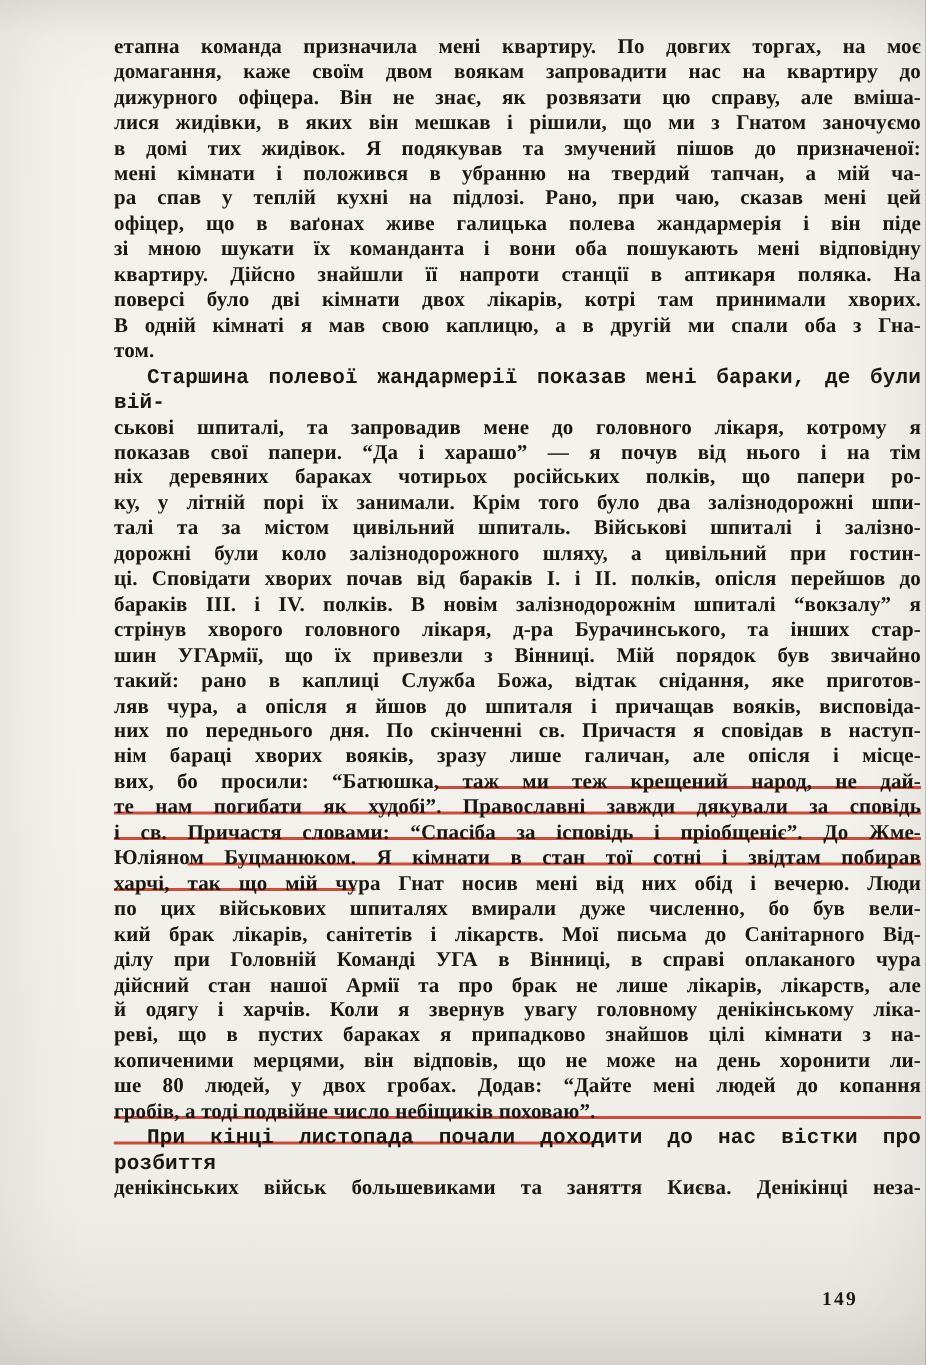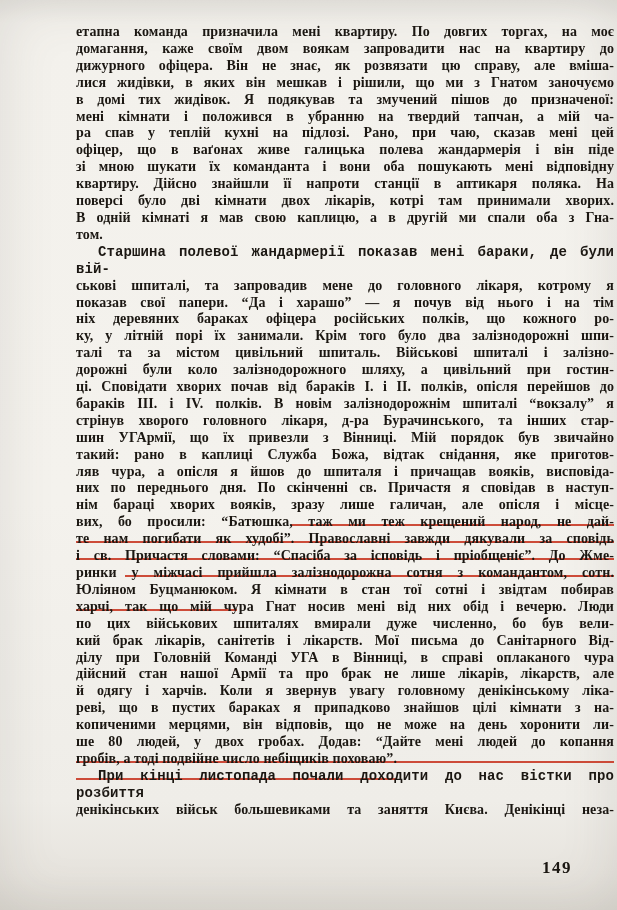--- a/index.html
+++ b/index.html
@@ -31,21 +31,21 @@
   .line.short{ text-align-last:left; }
   .line.first{ text-indent:22px;font-family:Liberation Mono, monospace; }
   .seg{ }
   .seg.red{
     border-bottom:2.5px solid rgba(199,52,32,.88);
     padding-bottom:12px;
   }
   .page-number{
     position:absolute;
     top:858px;right:45px;
-    font-size:17px;
+    font-size:13px;
     font-weight:700;
     letter-spacing:1.5px;
     color:#1b1712;
   }
 </style>
 </head>
 <body>
 
 <div class="page">
   <div class="text-block" id="text-block">
@@ -58,36 +58,35 @@
       <div class="line"><span class="seg">ра спав у теплій кухні на підлозі. Рано, при чаю, сказав мені цей</span></div>
       <div class="line"><span class="seg">офіцер, що в ваґонах живе галицька полева жандармерія і він піде</span></div>
       <div class="line"><span class="seg">зі мною шукати їх команданта і вони оба пошукають мені відповідну</span></div>
       <div class="line"><span class="seg">квартиру. Дійсно знайшли її напроти станції в аптикаря поляка. На</span></div>
       <div class="line"><span class="seg">поверсі було дві кімнати двох лікарів, котрі там принимали хворих.</span></div>
       <div class="line"><span class="seg">В одній кімнаті я мав свою каплицю, а в другій ми спали оба з Гна-</span></div>
       <div class="line short"><span class="seg">том.</span></div>
       <div class="line first"><span class="seg">Старшина полевої жандармерії показав мені бараки, де були вій-</span></div>
       <div class="line"><span class="seg">ськові шпиталі, та запровадив мене до головного лікаря, котрому я</span></div>
       <div class="line"><span class="seg">показав свої папери. “Да і харашо” — я почув від нього і на тім</span></div>
-      <div class="line"><span class="seg">ніх деревяних бараках офіцера російських полків, що кожного ро-</span></div>
+      <div class="line"><span class="seg">ніх деревяних бараках чотирьох російських полків, що папери ро-</span></div>
       <div class="line"><span class="seg">ку, у літній порі їх занимали. Крім того було два залізнодорожні шпи-</span></div>
       <div class="line"><span class="seg">талі та за містом цивільний шпиталь. Військові шпиталі і залізно-</span></div>
       <div class="line"><span class="seg">дорожні були коло залізнодорожного шляху, а цивільний при гостин-</span></div>
       <div class="line"><span class="seg">ці. Сповідати хворих почав від бараків І. і ІІ. полків, опісля перейшов до</span></div>
       <div class="line"><span class="seg">бараків ІІІ. і IV. полків. В новім залізнодорожнім шпиталі “вокзалу” я</span></div>
       <div class="line"><span class="seg">стрінув хворого головного лікаря, д-ра Бурачинського, та інших стар-</span></div>
       <div class="line"><span class="seg">шин УГАрмії, що їх привезли з Вінниці. Мій порядок був звичайно</span></div>
       <div class="line"><span class="seg">такий: рано в каплиці Служба Божа, відтак снідання, яке приготов-</span></div>
       <div class="line"><span class="seg">ляв чура, а опісля я йшов до шпиталя і причащав вояків, висповіда-</span></div>
       <div class="line"><span class="seg">них по переднього дня. По скінченні св. Причастя я сповідав в наступ-</span></div>
       <div class="line"><span class="seg">нім бараці хворих вояків, </span><span class="seg red">зразу лише галичан, але опісля і місце-</span></div>
       <div class="line"><span class="seg red">вих, бо просили: “Батюшка, таж ми теж крещений народ, не дай-</span></div>
       <div class="line"><span class="seg red">те нам погибати як худобі”. Православні завжди дякували за сповідь</span></div>
       <div class="line"><span class="seg">і св. </span><span class="seg red">Причастя словами: “Спасіба за ісповідь і пріобщеніє”. До Жме-</span></div>
-      <div class="line"><span class="seg">ринки у міжчасі прийшла залізнодорожна сотня з командантом, сотн.</span></div>
       <div class="line"><span class="seg red">Юліяном Буцманюком.</span><span class="seg"> Я кімнати в стан тої сотні і звідтам побирав</span></div>
       <div class="line"><span class="seg">харчі, так що мій чура Гнат носив мені від них обід і вечерю. Люди</span></div>
       <div class="line"><span class="seg">по цих військових шпиталях вмирали дуже численно, бо був вели-</span></div>
       <div class="line"><span class="seg">кий брак лікарів, санітетів і лікарств. Мої письма до Санітарного Від-</span></div>
       <div class="line"><span class="seg">ділу при Головній Команді УГА в Вінниці, в справі оплаканого чура</span></div>
       <div class="line"><span class="seg">дійсний стан нашої Армії та про брак не лише лікарів, лікарств, але</span></div>
       <div class="line"><span class="seg">й одягу і харчів. Коли я звернув увагу головному денікінському ліка-</span></div>
       <div class="line"><span class="seg">реві, що в пустих бараках я припадково знайшов цілі кімнати з на-</span></div>
       <div class="line"><span class="seg">копиченими мерцями, він відповів, що не може на день хоронити ли-</span></div>
       <div class="line"><span class="seg red">ше 80 людей, у двох гробах. Додав: “Дайте мені людей до копання</span></div>

